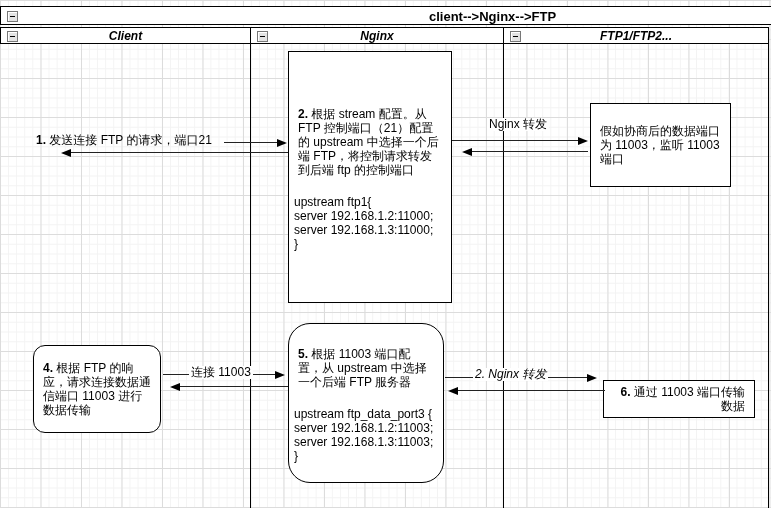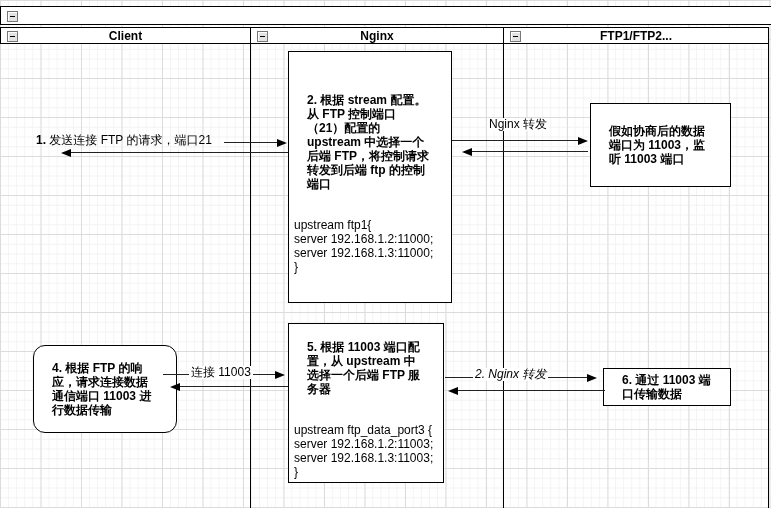--- a/index.html
+++ b/index.html
@@ -9,33 +9,33 @@
     background-image:
       linear-gradient(90deg, #dcdcdc 1px, transparent 1px),
       linear-gradient(#dcdcdc 1px, transparent 1px),
       linear-gradient(90deg, #f3f3f3 1px, transparent 1px),
       linear-gradient(#f3f3f3 1px, transparent 1px);
     background-size: 40.5px 100%, 100% 39px, 8.1px 100%, 100% 9.75px;
   }
   .vline { position:absolute; top:27px; bottom:0; width:1px; background:#000; }
   .band { position:absolute; left:0; background:#fff; border-top:1px solid #000; border-bottom:1px solid #000; border-left:1px solid #000; box-sizing:border-box; }
   .title-row { top:6px; width:771px; height:19px; }
-  .header-row { top:27px; width:769px; height:17px; border-right:1px solid #000; display:flex; }
+  .header-row { top:27px; width:769px; height:17px; border-right:1px solid #000; display:flex;font-style:italic; }
   .hcell { position:relative; display:flex; align-items:center; justify-content:center; box-sizing:border-box; height:100%; }
   .hcell.b1, .hcell.b2 { border-right:1px solid #000; }
   .hlabel, .dtitle { font-weight:bold; font-size:12px; white-space:nowrap; }
   .dtitle { position:absolute; left:428px; top:2px; font-size:13px; }
   .collapse { position:absolute; left:6px; top:50%; margin-top:-5px; width:9px; height:9px;
     background:#e3e3e3; border:1px solid #777; box-shadow:inset 1px 1px 0 #fff;
     display:flex; align-items:center; justify-content:center; box-sizing:content-box; }
   .collapse .minus { width:5px; height:1px; background:#000; }
   .box { position:absolute; background:#fff; border:1.5px solid #000; box-sizing:border-box;
     font-size:12px; line-height:14px; padding:2px 5px;
     display:flex; flex-direction:column; justify-content:center; }
-  .box p { margin:13px;font-weight:bold; }
+  .box p { margin:4px; }
   .box .code { white-space:pre-line; margin-top:14px; }
   .rounded { border-radius:12px; }
   .hl { position:absolute; border-top:1.5px solid #222; height:0; }
   .ah { position:absolute; width:0; height:0; }
   .ah.r { border-left:10px solid #000; border-top:4.5px solid transparent; border-bottom:4.5px solid transparent; }
   .ah.l { border-right:10px solid #000; border-top:4.5px solid transparent; border-bottom:4.5px solid transparent; }
   .alabel { position:absolute; font-size:12px; line-height:13px; white-space:nowrap; }
   .alabel.wbg { background:#fff; padding:0 2px; }
 </style>
 </head>
@@ -44,20 +44,21 @@
 <div class="canvas">
 
   <div class="vline" style="left:250px;"></div>
   <div class="vline" style="left:503px;"></div>
   <div class="vline" style="left:768px;"></div>
 
   <div class="band title-row">
     <div class="collapse">
         <span class="minus"></span>
       </div>
+    <div class="dtitle">client--&gt;Nginx--&gt;FTP</div>
   </div>
 
   <div class="band header-row">
     <div class="hcell b1" style="width:250px;">
       <div class="collapse">
           <span class="minus"></span>
         </div>
       <span class="hlabel">Client</span>
     </div>
     <div class="hcell b2" style="width:253px;">
@@ -79,33 +80,33 @@
     <div class="code">upstream ftp1{
  server 192.168.1.2:11000;
  server 192.168.1.3:11000;
 }</div>
   </div>
 
   <div class="box" style="left:590px; top:103px; width:141px; height:84px;">
     <p>假如协商后的数据端口为 11003，监听 11003 端口</p>
   </div>
 
-  <div class="box rounded" style="left:33px; top:345px; width:144px; height:88px;">
+  <div class="box rounded" style="left:33px; top:345px; width:128px; height:88px;">
     <p class="t"><b>4.</b><span> 根据 FTP 的响应，请求连接数据通信端口 11003 进行数据传输</span></p>
   </div>
 
-  <div class="box" style="left:288px; top:323px; width:156px; height:160px;">
+  <div class="box" style="left:288px; top:323px; width:156px; height:160px;border-radius:22px;">
     <p class="t"><b>5.</b><span> 根据 11003 端口配置，从 upstream 中选择一个后端 FTP 服务器</span></p>
     <div class="code">upstream ftp_data_port3 {
  server 192.168.1.2:11003;
  server 192.168.1.3:11003;
 }</div>
   </div>
 
-  <div class="box" style="left:603px; top:368px; width:128px; height:38px;">
+  <div class="box" style="left:603px; top:380px; width:152px; height:38px;text-align:right;">
     <p class="t"><b>6.</b><span> 通过 11003 端口传输数据</span></p>
   </div>
 
   <div class="alabel" style="left:36px; top:134px;"><b>1.</b><span> 发送连接 FTP 的请求，端口21</span></div>
   <div class="hl" style="left:224px; top:142px; width:54px;"></div>
   <div class="ah r" style="left:277px; top:139px;"></div>
   <div class="hl" style="left:70px; top:152px; width:218px;"></div>
   <div class="ah l" style="left:61px; top:149px;"></div>
 
   <div class="hl" style="left:452px; top:140px; width:127px;"></div>

